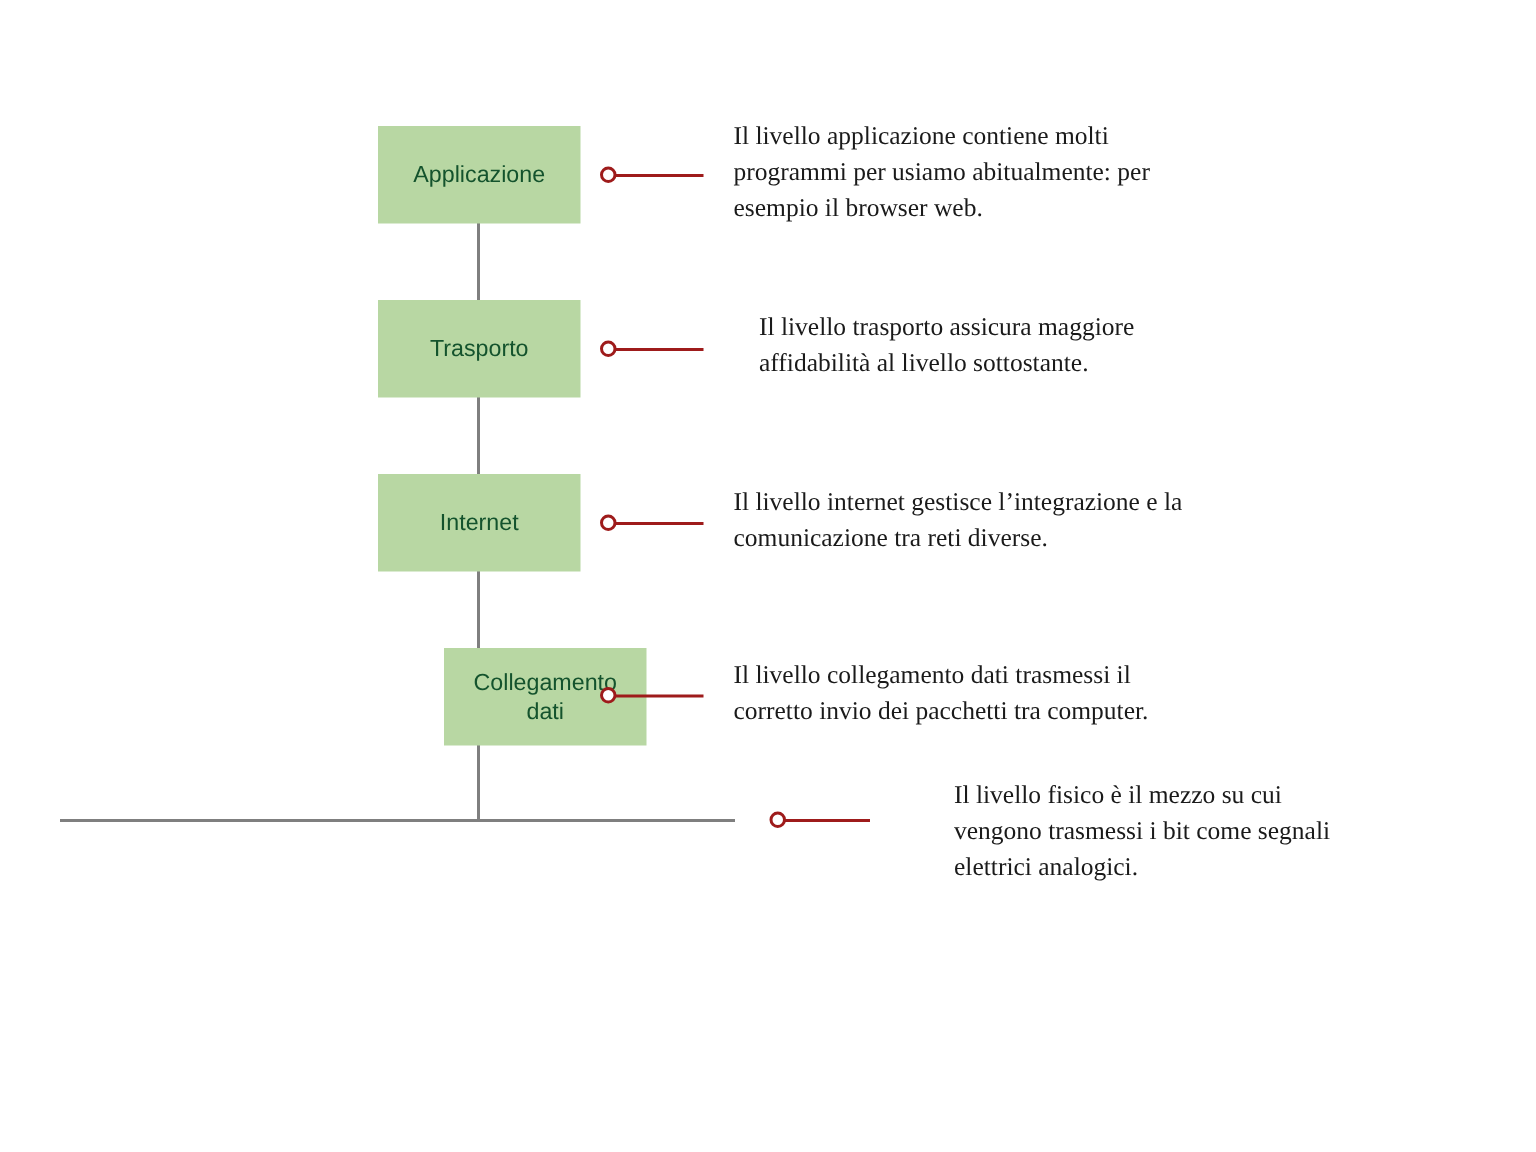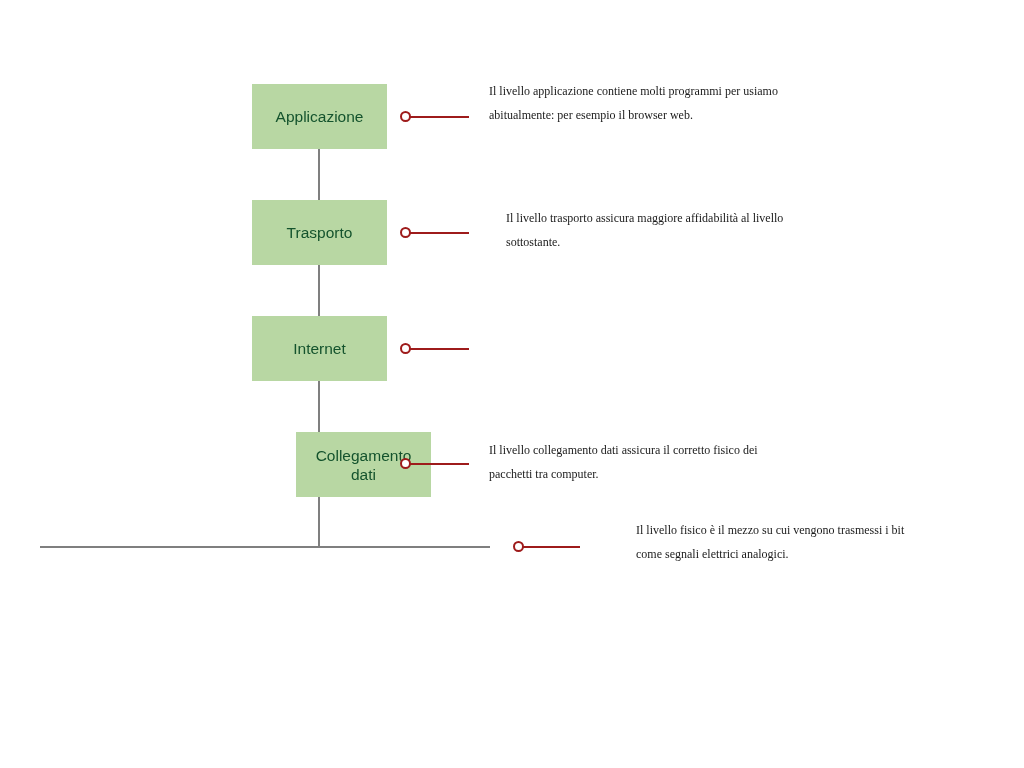--- a/index.html
+++ b/index.html
@@ -100,21 +100,21 @@
   .connector.c0 .c-line,
   .connector.c1 .c-line,
   .connector.c2 .c-line,
   .connector.c3 .c-line { width: 64px; }
   .connector.c4 .c-line { width: 62px; }
 
   
   .desc {
     position: absolute;
     font-family: "Liberation Serif", serif;
-    font-size: 12px;
+    font-size: 17px;
     line-height: 24.2px;
     color: #1a1a1a;
   }
   .desc.d0 { left: 489px; top: 79px;  width: 290px; }
   .desc.d1 { left: 489px; top: 206px; width: 290px; margin-left: 17px; }
   .desc.d2 { left: 489px; top: 323px; width: 300px; }
   .desc.d3 { left: 489px; top: 438px; width: 290px; }
   .desc.d4 { left: 599px; top: 518px; width: 275px; margin-left: 37px; }
 </style>
 </head>
@@ -155,16 +155,17 @@
     <div class="c-line"></div>
     <div class="c-dot"></div>
   </div>
   <div class="connector c4">
     <div class="c-line"></div>
     <div class="c-dot"></div>
   </div>
 
   <div class="desc d0">Il livello applicazione contiene molti programmi per usiamo abitualmente: per esempio il browser web.</div>
   <div class="desc d1">Il livello trasporto assicura maggiore affidabilità al livello sottostante.</div>
-  <div class="desc d3">Il livello collegamento dati assicura il corretto fisico dei pacchetti tra computer.</div>
+  <div class="desc d2">Il livello internet gestisce l’integrazione e la comunicazione tra reti diverse.</div>
+  <div class="desc d3">Il livello collegamento dati trasmessi il corretto invio dei pacchetti tra computer.</div>
   <div class="desc d4">Il livello fisico è il mezzo su cui vengono trasmessi i bit come segnali elettrici analogici.</div>
 
 </div>
 
 </body></html>

